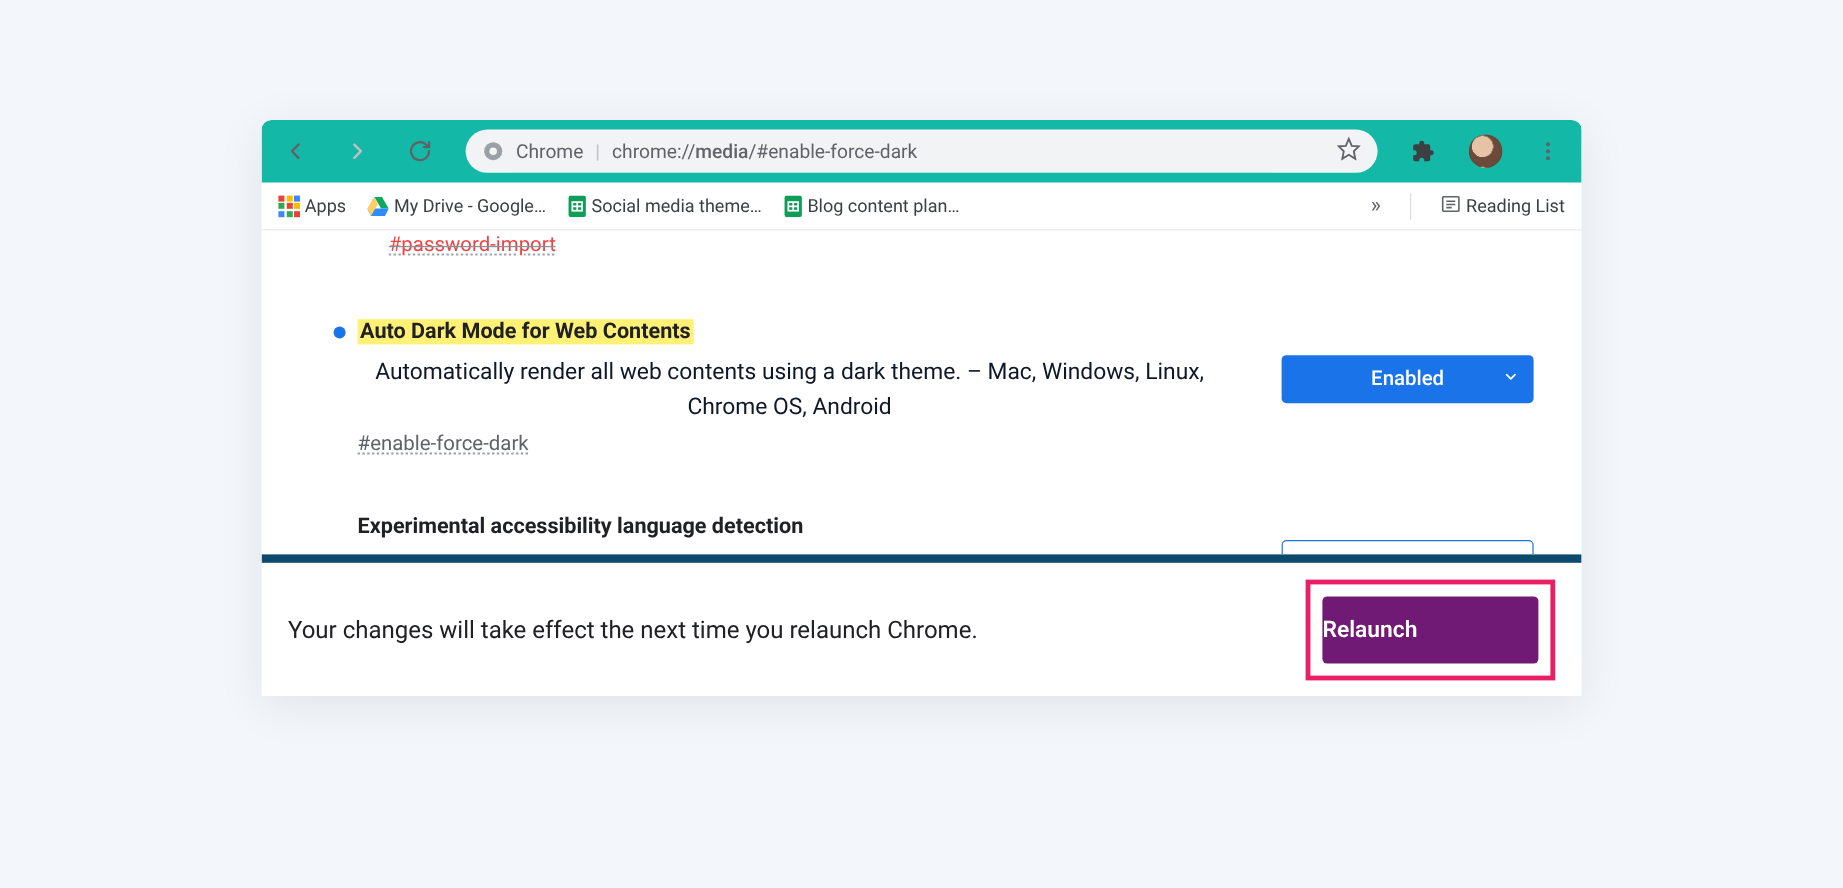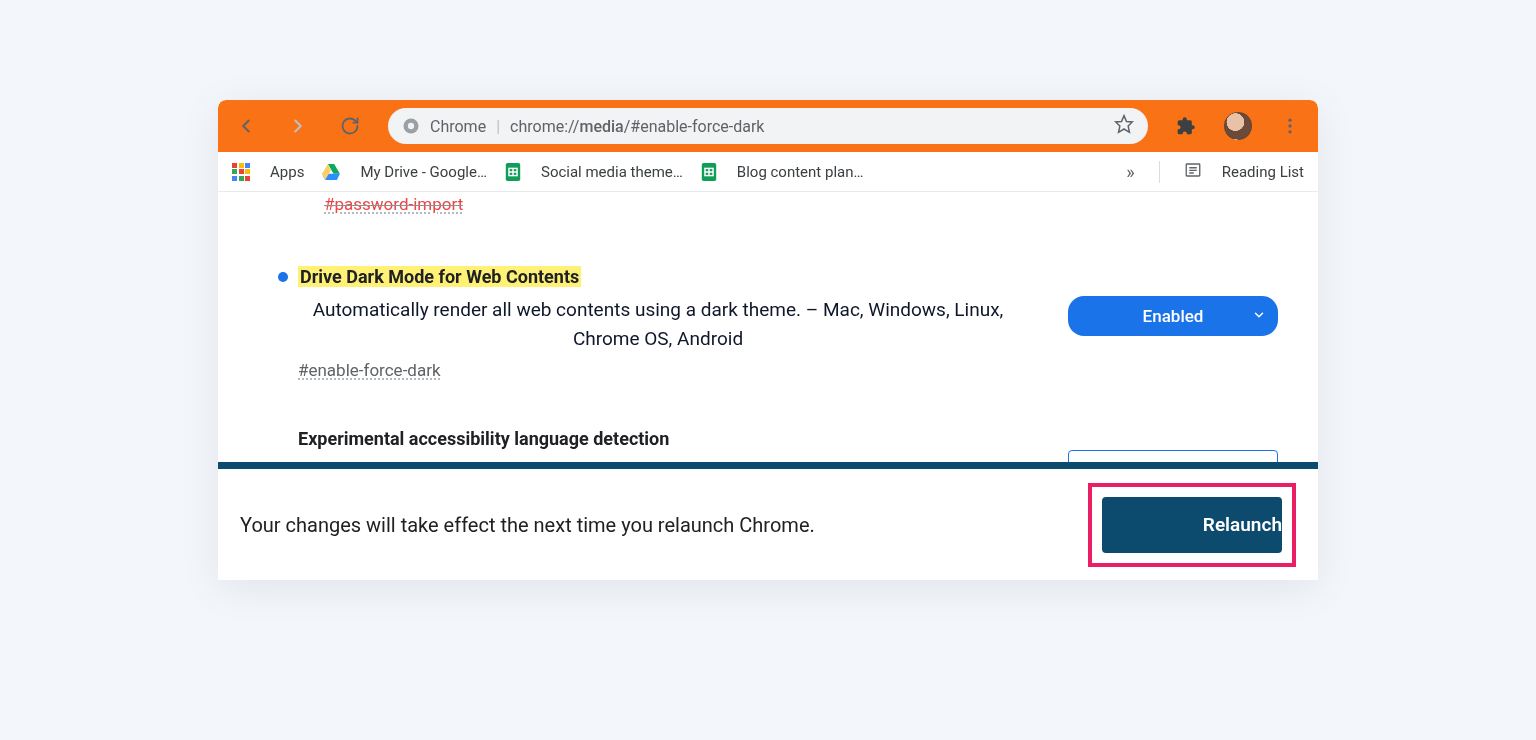--- a/index.html
+++ b/index.html
@@ -22,21 +22,21 @@
     box-shadow: 0 8px 40px rgba(0,0,0,0.08);
     overflow: hidden;
   }
   
   .toolbar {
     height: 52px;
     display: flex;
     align-items: center;
     padding: 0 14px;
     gap: 24px;
-    background: #f97316;
+    background: #14b8a6;
     border-top-left-radius: 8px;
     border-top-right-radius: 8px;
   }
   .nav-btn {
     width: 28px;
     height: 28px;
     display: flex;
     align-items: center;
     justify-content: center;
     color: #5f6368;
@@ -80,21 +80,21 @@
     border-bottom: 1px solid #e8eaed;
     font-size: 15px;
     color:#3c4043;
   }
   .apps-icon {
     width:18px; height:18px;
     display:grid; grid-template-columns:repeat(3,5px); grid-template-rows:repeat(3,5px);
     gap:1.5px;
   }
   .apps-icon span{ width:5px;height:5px; border-radius:0; }
-  .bk-item { display:flex; align-items:center; gap:20px; white-space:nowrap; }
+  .bk-item { display:flex; align-items:center; gap:4px; white-space:nowrap; }
   .drive-icon svg, .sheets-icon svg { display:block; }
   .bookmarks .chevron { margin-left:auto; color:#5f6368; font-size:18px; }
   .bookmarks .sep { width:1px; height:22px; background:#dadce0; margin:0 6px; }
   .reading-list-icon { color:#5f6368; }
   
   .content {
     position:relative;
     padding: 0;
     height: 270px;
     overflow:hidden;
@@ -141,45 +141,45 @@
     width:210px; height:40px;
     border-radius:4px;
     display:flex; align-items:center; justify-content:center;
     font-size:17px; font-weight:500;
     position:relative;
     margin-top:30px;
   }
   .flag-select .caret {
     position:absolute; right:12px; top:50%; transform:translateY(-50%);
   }
-  .sel-enabled { background:#1a73e8; color:#fff;border-radius:16px; }
+  .sel-enabled { background:#1a73e8; color:#fff; }
   .sel-disabled { background:#fff; color:#1a73e8; border:1px solid #1a73e8; }
   .flag2 { margin-top:48px; }
   
   .footer {
     height:118px;
     display:flex;
     align-items:center;
     padding: 0 22px;
     border-top:7px solid #0c4a6e;
     background:#fff;
     position:relative;
   }
   .footer-msg { font-size:20px; color:#202124; }
   .relaunch-wrap {
     margin-left:auto;
     border:4px solid #e91e63;
     padding:10px;
   }
   .relaunch-btn {
     width:180px; height:56px;
-    background:#0c4a6e;
+    background:#701a75;
     color:#fff;
     font-size:19px; font-weight:600;
-    display:flex; align-items:center; justify-content:flex-end;
+    display:flex; align-items:center; justify-content:flex-start;
     border-radius:4px;
   }
 </style>
 </head>
 <body>
 
 <div class="window">
 
   <div class="toolbar">
     <div class="nav-btn">
@@ -294,21 +294,21 @@
 
   <div class="content">
     <div class="content-inner">
       <span class="truncated-anchor">#password-import</span>
 
       
       <div class="flag">
         <div class="text">
           <div class="flag-title-row">
             <span class="blue-dot"></span>
-            <span class="flag-title hl">Drive Dark Mode for Web Contents</span>
+            <span class="flag-title hl">Auto Dark Mode for Web Contents</span>
           </div>
           <div class="flag-desc">Automatically render all web contents using a dark theme. – Mac, Windows, Linux, Chrome OS, Android</div>
           <span class="flag-anchor">#enable-force-dark</span>
         </div>
         <div class="flag-select sel-enabled">
           <span>Enabled</span>
           <span class="caret">
             <svg width="14" height="14" viewBox="0 0 24 24" fill="none" stroke="#fff" stroke-width="2.5" stroke-linecap="round" stroke-linejoin="round">
                 <polyline points="6 9 12 15 18 9"></polyline>
               </svg>

